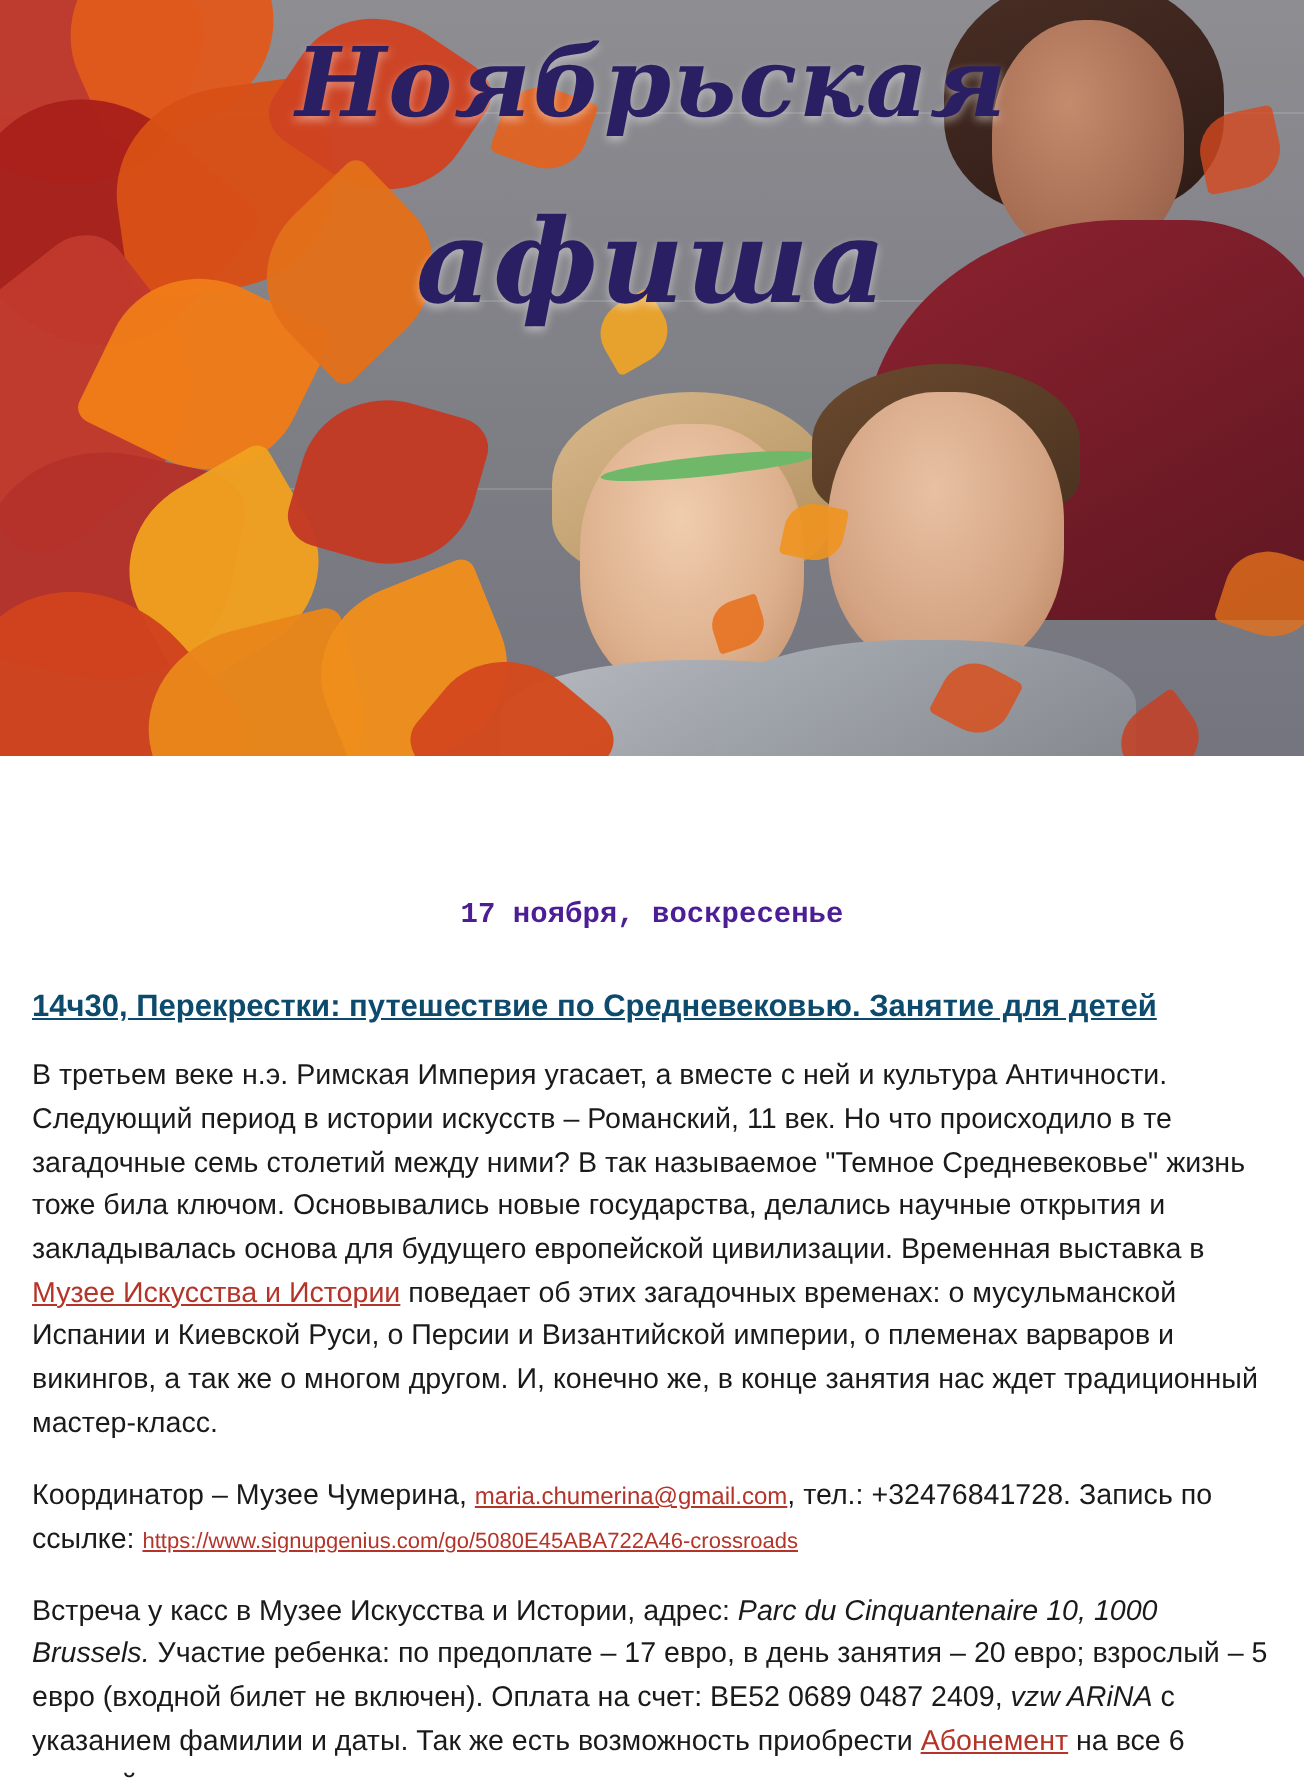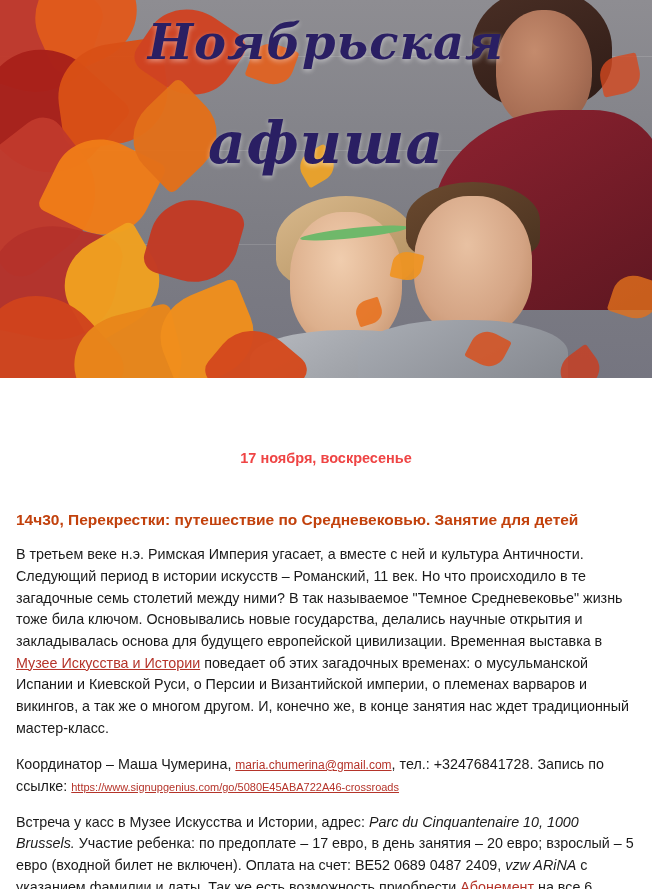--- a/index.html
+++ b/index.html
@@ -135,41 +135,43 @@
   .hero-title .l2 {
     font-family: "DejaVu Serif", serif;
     font-style: italic;
     font-weight: bold;
     color: #2a1f63;
     text-shadow: 0 2px 5px rgba(255,255,255,0.45);
     letter-spacing: 1px;
     line-height: 1;
   }
   .hero-title .l1 { font-size: 48px; }
-  .hero-title .l2 { font-size: 58px; margin-top: 48px; }
+  .hero-title .l2 { font-size: 58px; margin-top: 36px; }
 
   
   .article {
     padding: 0 16px;
     box-sizing: border-box;
     width: 652px;
   }
   .date-line {
     text-align: center;
     font-weight: bold;
     font-size: 14.5px;
-    color: #ef4444;
+    color: #4c1d95;
     margin-top: 72px;
+    font-family: Liberation Mono, monospace;
   }
   .event-title {
     font-weight: bold;
     font-size: 15.5px;
-    color: #c2410c;
-    margin-top: 44px;
+    color: #0c4a6e;
+    margin-top: 28px;
     line-height: 1.3;
+    text-decoration: underline;
   }
   .body-text {
     font-size: 14.3px;
     line-height: 1.52;
     color: #1a1a1a;
     margin-top: 14px;
   }
   a.link {
     color: #b5342a;
     text-decoration: underline;
@@ -244,20 +246,20 @@
 
   <div class="date-line">17 ноября, воскресенье</div>
 
   <div class="event-title">14ч30, Перекрестки: путешествие по Средневековью. Занятие для детей</div>
 
   <p class="body-text">
     <span>В третьем веке н.э. Римская Империя угасает, а вместе с ней и культура Античности. Следующий период в истории искусств – Романский, 11 век. Но что происходило в те загадочные семь столетий между ними? В так называемое "Темное Средневековье" жизнь тоже била ключом. Основывались новые государства, делались научные открытия и закладывалась основа для будущего европейской цивилизации. Временная выставка в </span><a class="link" href="#">Музее Искусства и Истории</a><span> поведает об этих загадочных временах: о мусульманской Испании и Киевской Руси, о Персии и Византийской империи, о племенах варваров и викингов, а так же о многом другом. И, конечно же, в конце занятия нас ждет традиционный мастер-класс.</span>
   </p>
 
   <p class="body-text" style="margin-top:0">
-    <span>Координатор – Маша Чумерина, </span><a class="link mail" href="#">maria.chumerina@gmail.com</a><span>, тел.: +32476841728. Запись по ссылке: </span><a class="link small" href="#">https://www.signupgenius.com/go/5080E45ABA722A46-crossroads</a>
+    <span>Координатор – Музее Чумерина, </span><a class="link mail" href="#">maria.chumerina@gmail.com</a><span>, тел.: +32476841728. Запись по ссылке: </span><a class="link small" href="#">https://www.signupgenius.com/go/5080E45ABA722A46-crossroads</a>
   </p>
 
   <p class="body-text" style="margin-top:0">
     <span>Встреча у касс в Музее Искусства и Истории, адрес: </span><span class="it">Parc du Cinquantenaire 10, 1000 Brussels.</span><span> Участие ребенка: по предоплате – 17 евро, в день занятия – 20 евро; взрослый – 5 евро (входной билет не включен). Оплата на счет: BE52 0689 0487 2409, </span><span class="it">vzw ARiNA</span><span> с указанием фамилии и даты. Так же есть возможность приобрести </span><a class="link" href="#">Абонемент</a><span> на все 6 занятий сезона.</span>
   </p>
 
 </div>
 
 </body></html>

